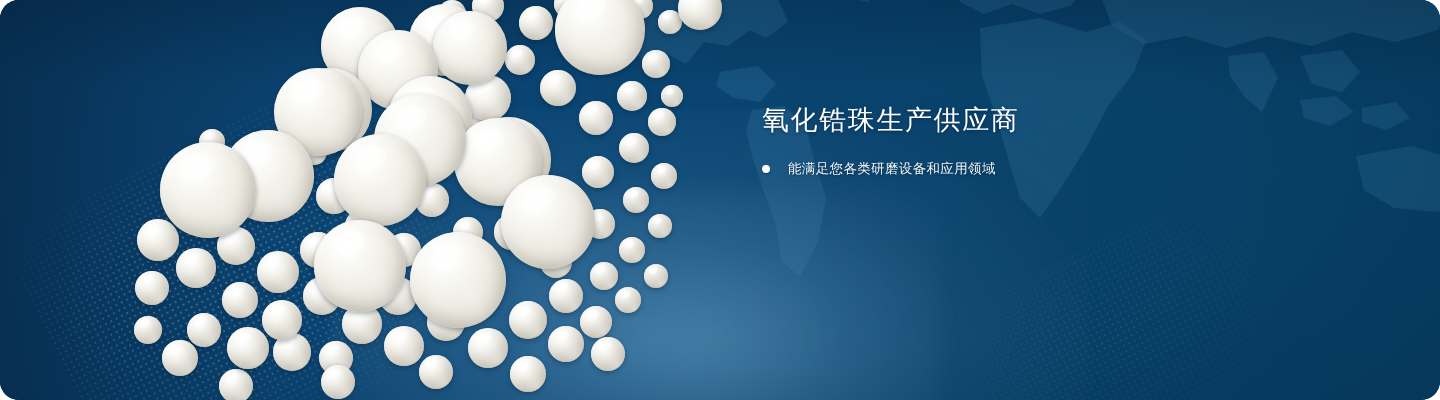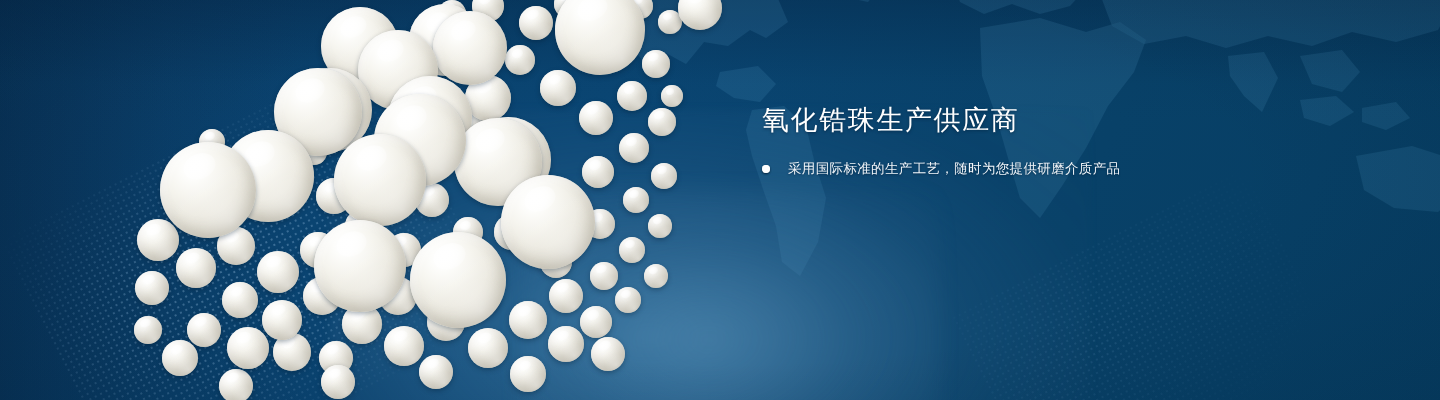--- a/index.html
+++ b/index.html
@@ -7,20 +7,21 @@
     width:1440px; height:400px;
     overflow:hidden;
     font-family:"Liberation Sans", sans-serif;
   }
 
   #banner {
     position:relative;
     width:1440px; height:400px;
     background:#0a4370;
     overflow:hidden;
+    border-radius:19px;
   }
   .bg-deepen {
     position:absolute; inset:0;
     background:
       linear-gradient(115deg,
         #0d3f6b 0%,
         #0a4370 22%,
         #0a4674 40%,
         #084168 72%,
         #063d62 100%);
@@ -325,21 +326,18 @@
       <div class="bead" style="left: 501px; top: 175px; width: 94px; height: 94px; z-index: 94;"></div>
       <div class="bead" style="left: 160px; top: 142px; width: 96px; height: 96px; z-index: 96;"></div>
       <div class="bead" style="left: 410px; top: 232px; width: 96px; height: 96px; z-index: 96;"></div>
     </div>
 
   <div id="text-col">
     <div id="banner-title">氧化锆珠生产供应商</div>
     <ul id="bullets">
       <li class="bullet-row">
         <span class="bullet-dot"></span>
-      </li>
-      <li class="bullet-row">
-        <span class="bullet-dot"></span>
-        <span>采用国际标准的生产工艺，随时为您提供研磨介质产品</span>
+        <span class="bullet-line2">能满足您各类研磨设备和应用领域</span>
       </li>
     </ul>
   </div>
 
 </div>
 
 </body></html>

